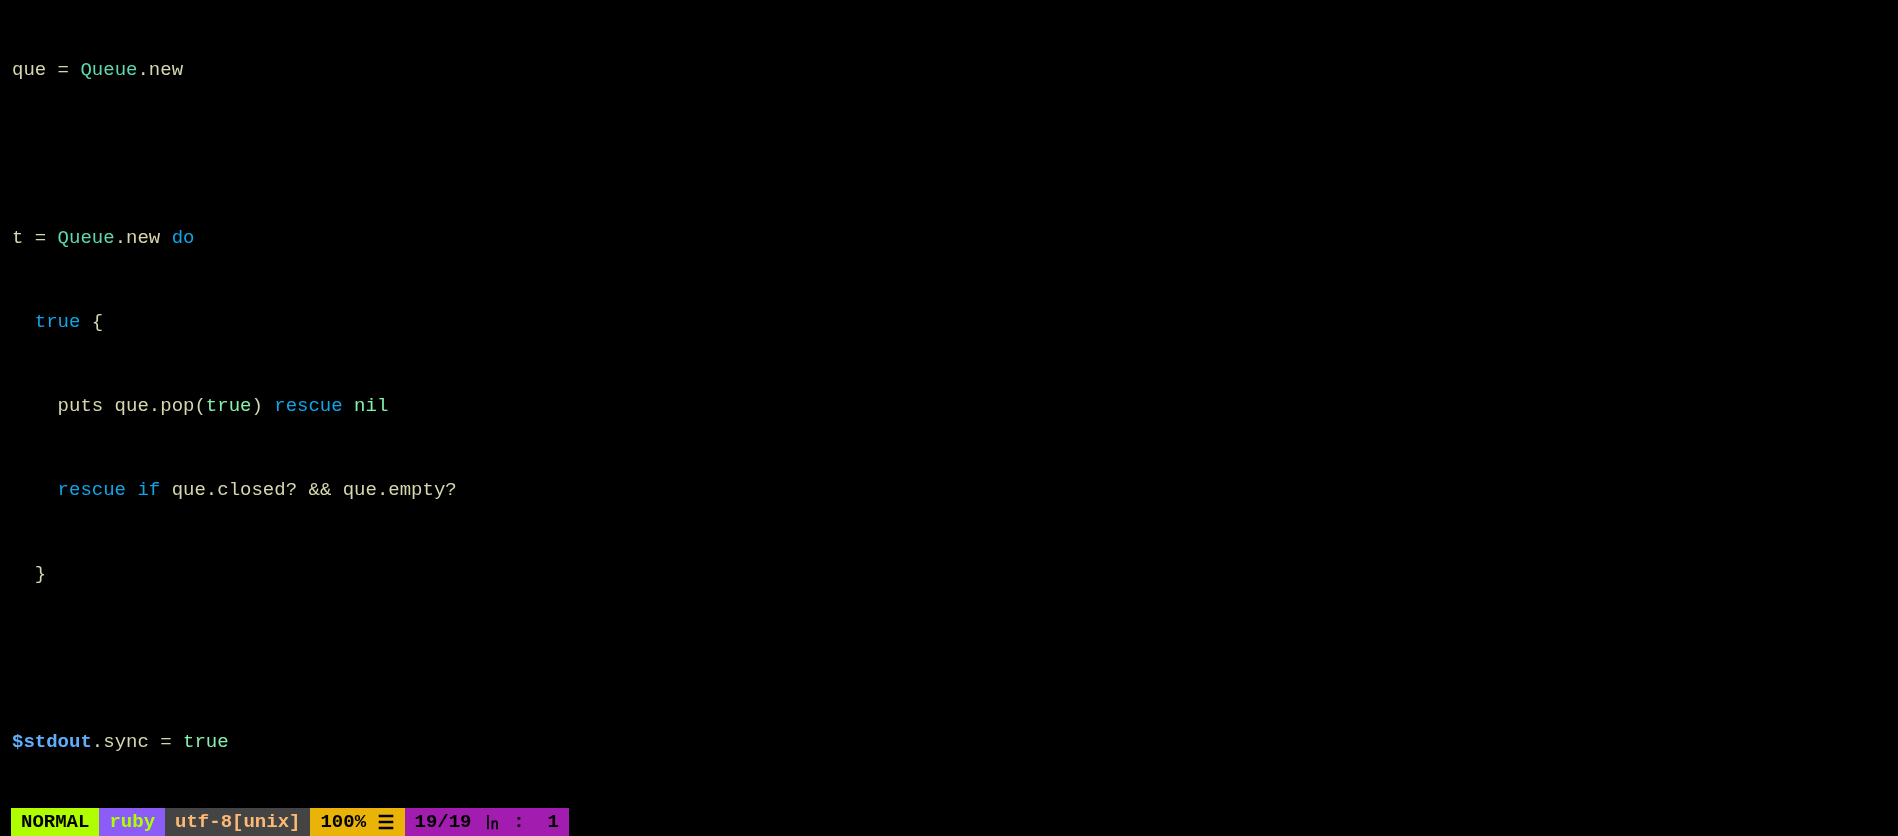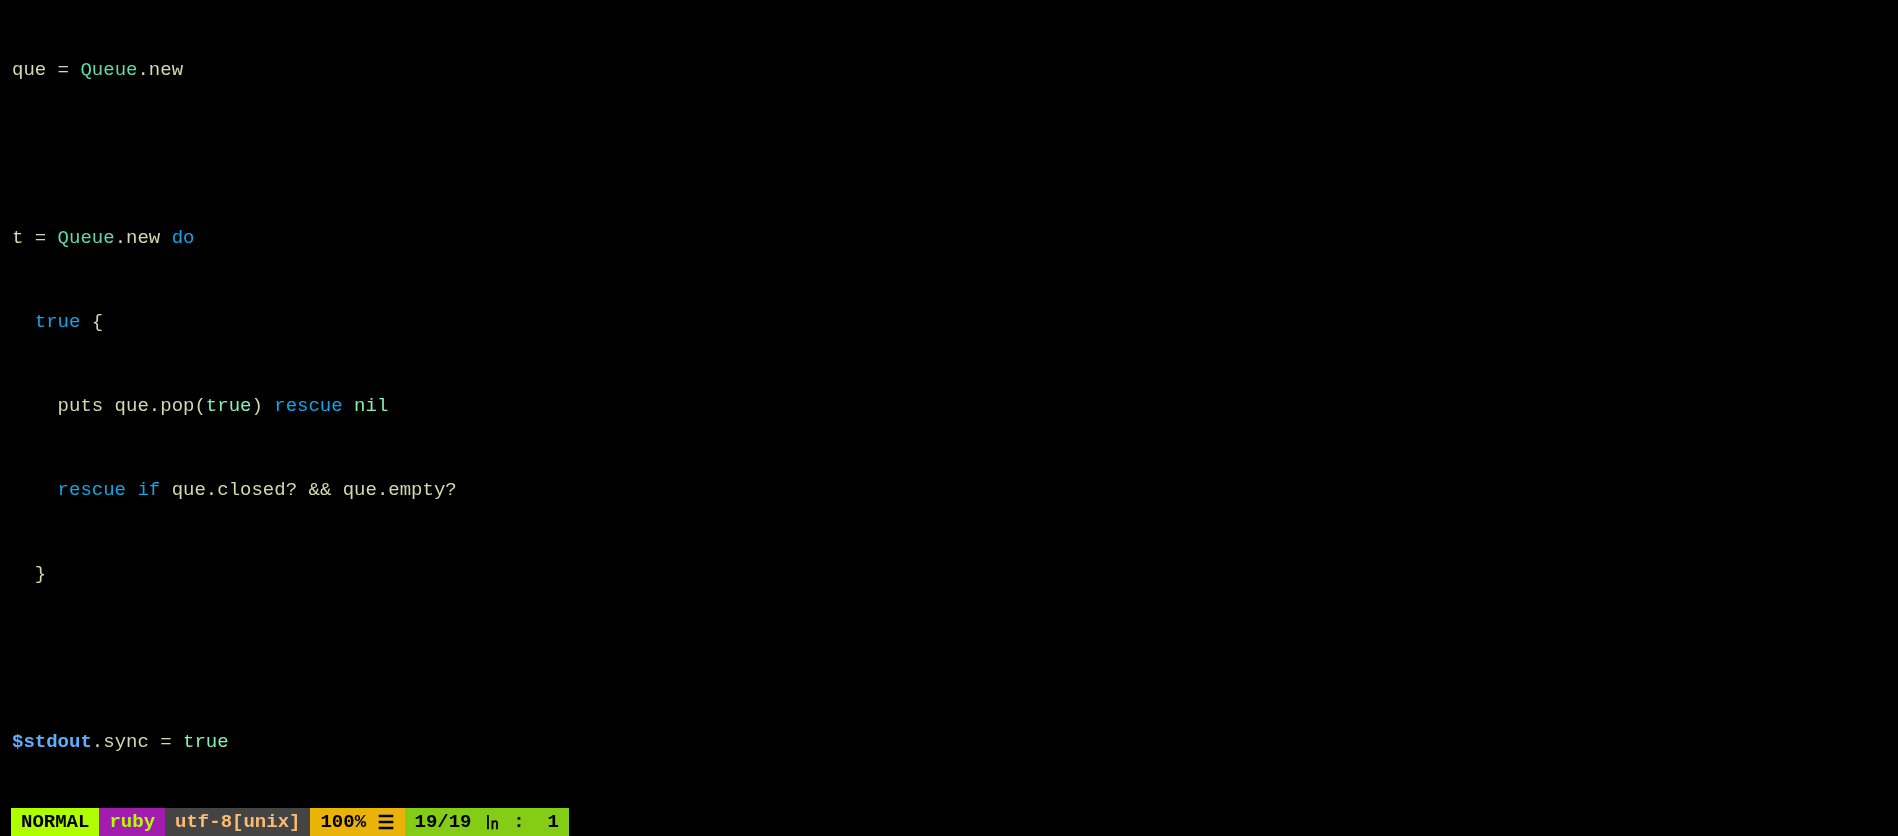--- a/index.html
+++ b/index.html
@@ -30,24 +30,24 @@
     left: 0; right: 0; bottom: 0;
     height: 28px;
     display: flex;
     font-weight: bold;
     background: #000000;
     margin-left: 11px;
   }
   .seg { display: inline-flex; align-items: center; padding: 0 10px; height: 28px; }
   .seg-mode    { background: #afff00; color: #000000; font-weight: bold; }
   .seg-file    { background: #5f005f; color: #d0d0d0; font-weight: normal; flex: 1; }
-  .seg-ft      { background: #a21caf; color: #afff00; }
+  .seg-ft      { background: #8b5cf6; color: #afff00; }
   .seg-enc     { background: #444444; color: #fdba74; }
   .seg-percent { background: #eab308; color: #000000; }
-  .seg-pos     { background: #84cc16; color: #000000; }
+  .seg-pos     { background: #a21caf; color: #000000; }
   .sep-glyph { font-family: monospace; }
 </style>
 </head>
 <body>
 
 <div class="editor">
   <div class="line"><span class="tok-default">que = </span><span class="tok-const">Queue</span><span class="tok-default">.new</span></div>
   <div class="line"><span class="tok-default"></span></div>
   <div class="line"><span class="tok-default">t = </span><span class="tok-const">Queue</span><span class="tok-default">.new </span><span class="tok-keyword">do</span></div>
   <div class="line"><span class="tok-default">  </span><span class="tok-keyword">true</span><span class="tok-default"> {</span></div>

